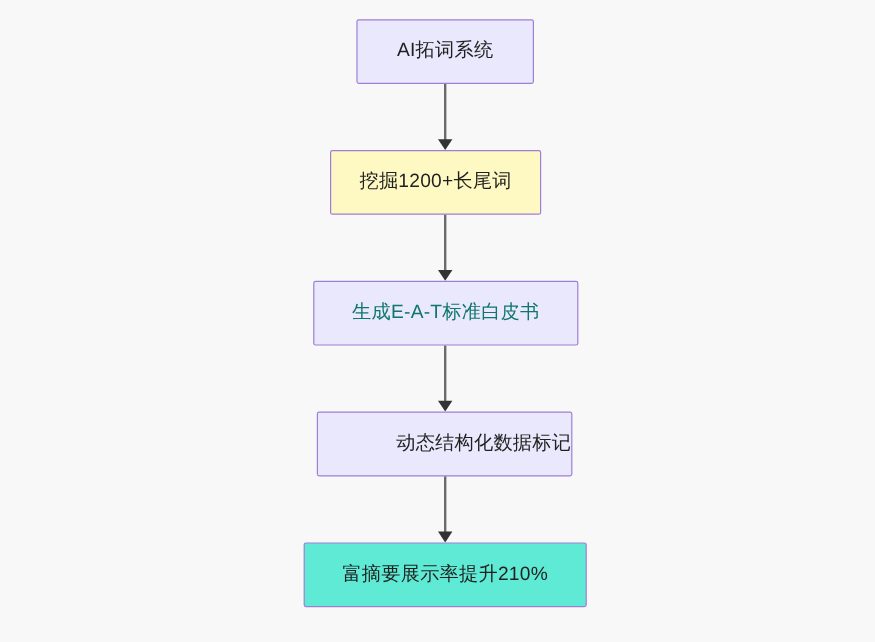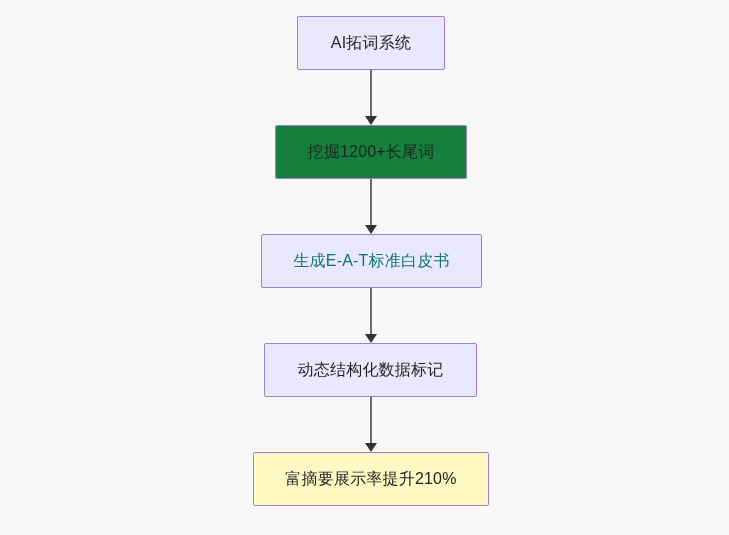--- a/index.html
+++ b/index.html
@@ -66,44 +66,44 @@
 
   <div class="node" style="left: 297px; top: 16px; width: 148px; height: 54px; background: rgb(234, 232, 252); border-color: rgb(159, 127, 212); color: rgb(31, 32, 32);">
     <span class="node-label">AI拓词系统</span>
   </div>
 
   <div class="connector" style="left: 363px; top: 70px; height: 55px;">
     <div class="stem" style="background: rgb(107, 107, 107);"></div>
     <div class="head" style="border-top-color: rgb(51, 51, 51);"></div>
   </div>
 
-  <div class="node" style="left: 275px; top: 125px; width: 192px; height: 54px; background: #15803d; border-color: rgb(159, 127, 212); color: rgb(31, 32, 32);">
+  <div class="node" style="left: 275px; top: 125px; width: 176px; height: 54px; background: #fef9c3; border-color: rgb(159, 127, 212); color: rgb(31, 32, 32);">
     <span class="node-label">挖掘1200+长尾词</span>
   </div>
 
   <div class="connector" style="left: 363px; top: 179px; height: 55px;">
     <div class="stem" style="background: rgb(107, 107, 107);"></div>
     <div class="head" style="border-top-color: rgb(51, 51, 51);"></div>
   </div>
 
   <div class="node" style="left: 261px; top: 234px; width: 221px; height: 54px; background: rgb(234, 232, 252); border-color: rgb(159, 127, 212); color: #0f766e;">
     <span class="node-label">生成E-A-T标准白皮书</span>
   </div>
 
   <div class="connector" style="left: 363px; top: 288px; height: 55px;">
     <div class="stem" style="background: rgb(107, 107, 107);"></div>
     <div class="head" style="border-top-color: rgb(51, 51, 51);"></div>
   </div>
 
-  <div class="node" style="left: 264px; top: 343px; width: 213px; height: 54px; background: rgb(234, 232, 252); border-color: rgb(159, 127, 212); color: rgb(31, 32, 32);">
+  <div class="node" style="left: 264px; top: 343px; width: 213px; height: 54px; background: rgb(234, 232, 252); border-color: rgb(159, 127, 212); color: rgb(31, 32, 32); justify-content: flex-end;">
     <span class="node-label">动态结构化数据标记</span>
   </div>
 
   <div class="connector" style="left: 363px; top: 397px; height: 55px;">
     <div class="stem" style="background: rgb(107, 107, 107);"></div>
     <div class="head" style="border-top-color: rgb(51, 51, 51);"></div>
   </div>
 
-  <div class="node" style="left: 253px; top: 452px; width: 236px; height: 54px; background: #fef9c3; border-color: rgb(159, 127, 212); color: rgb(31, 32, 32); align-items: center;">
+  <div class="node" style="left: 253px; top: 452px; width: 236px; height: 54px; background: #5eead4; border-color: rgb(159, 127, 212); color: rgb(31, 32, 32); align-items: center;">
     <span class="node-label">富摘要展示率提升210%</span>
   </div>
 
 </div>
 
 </body></html>

